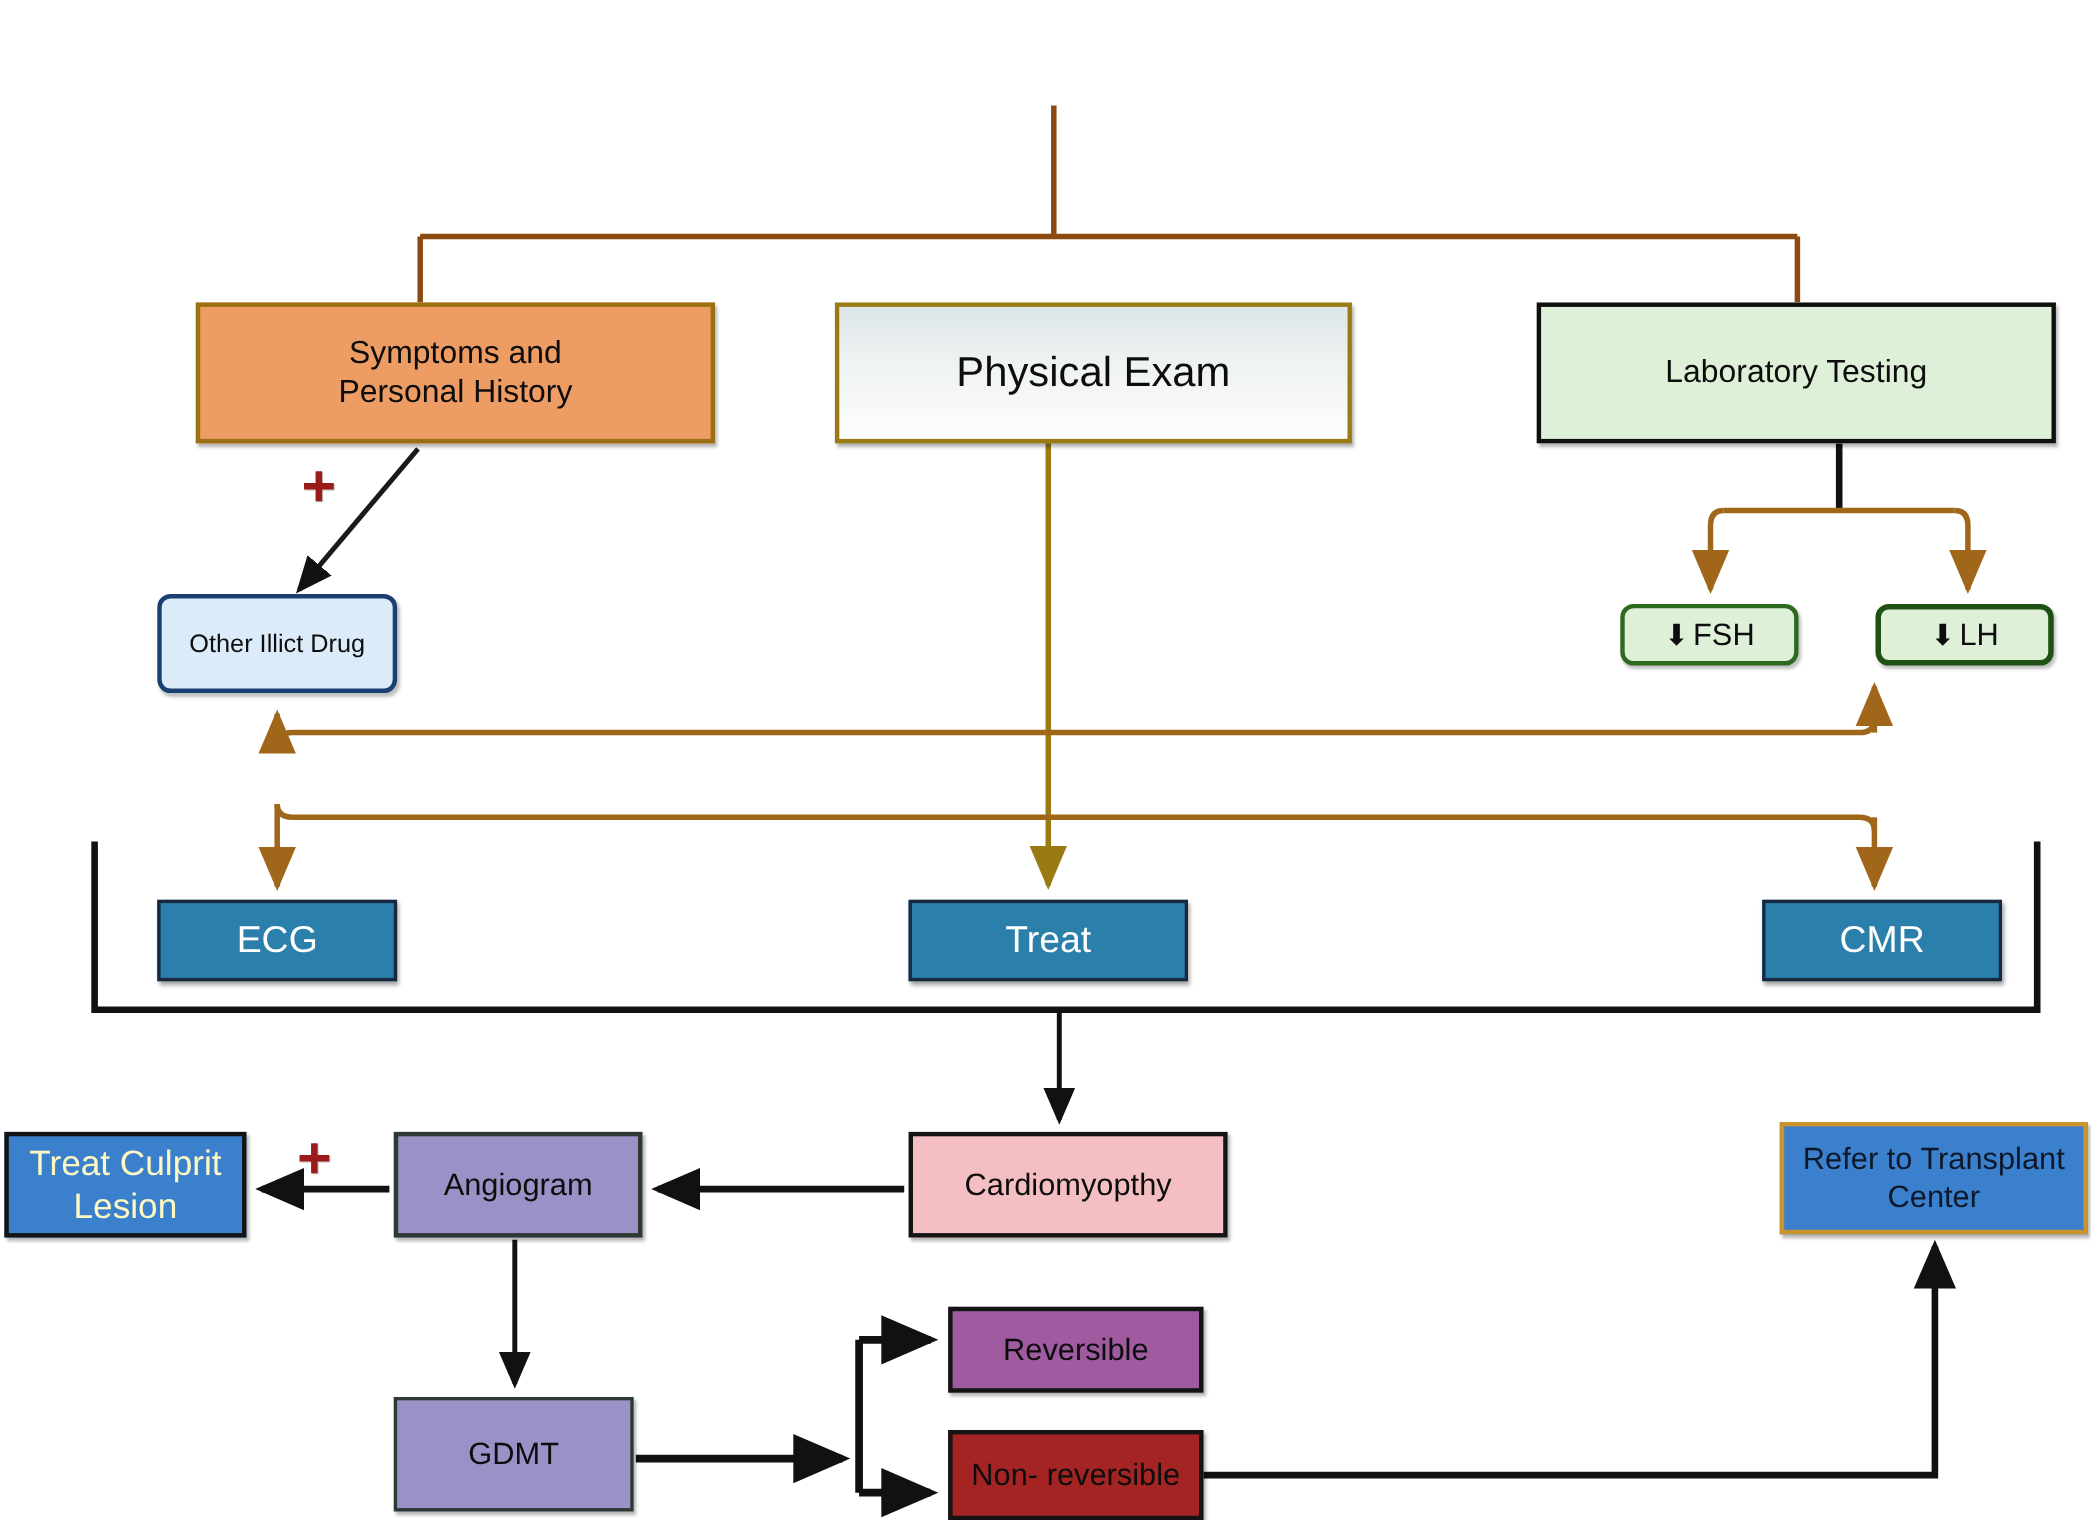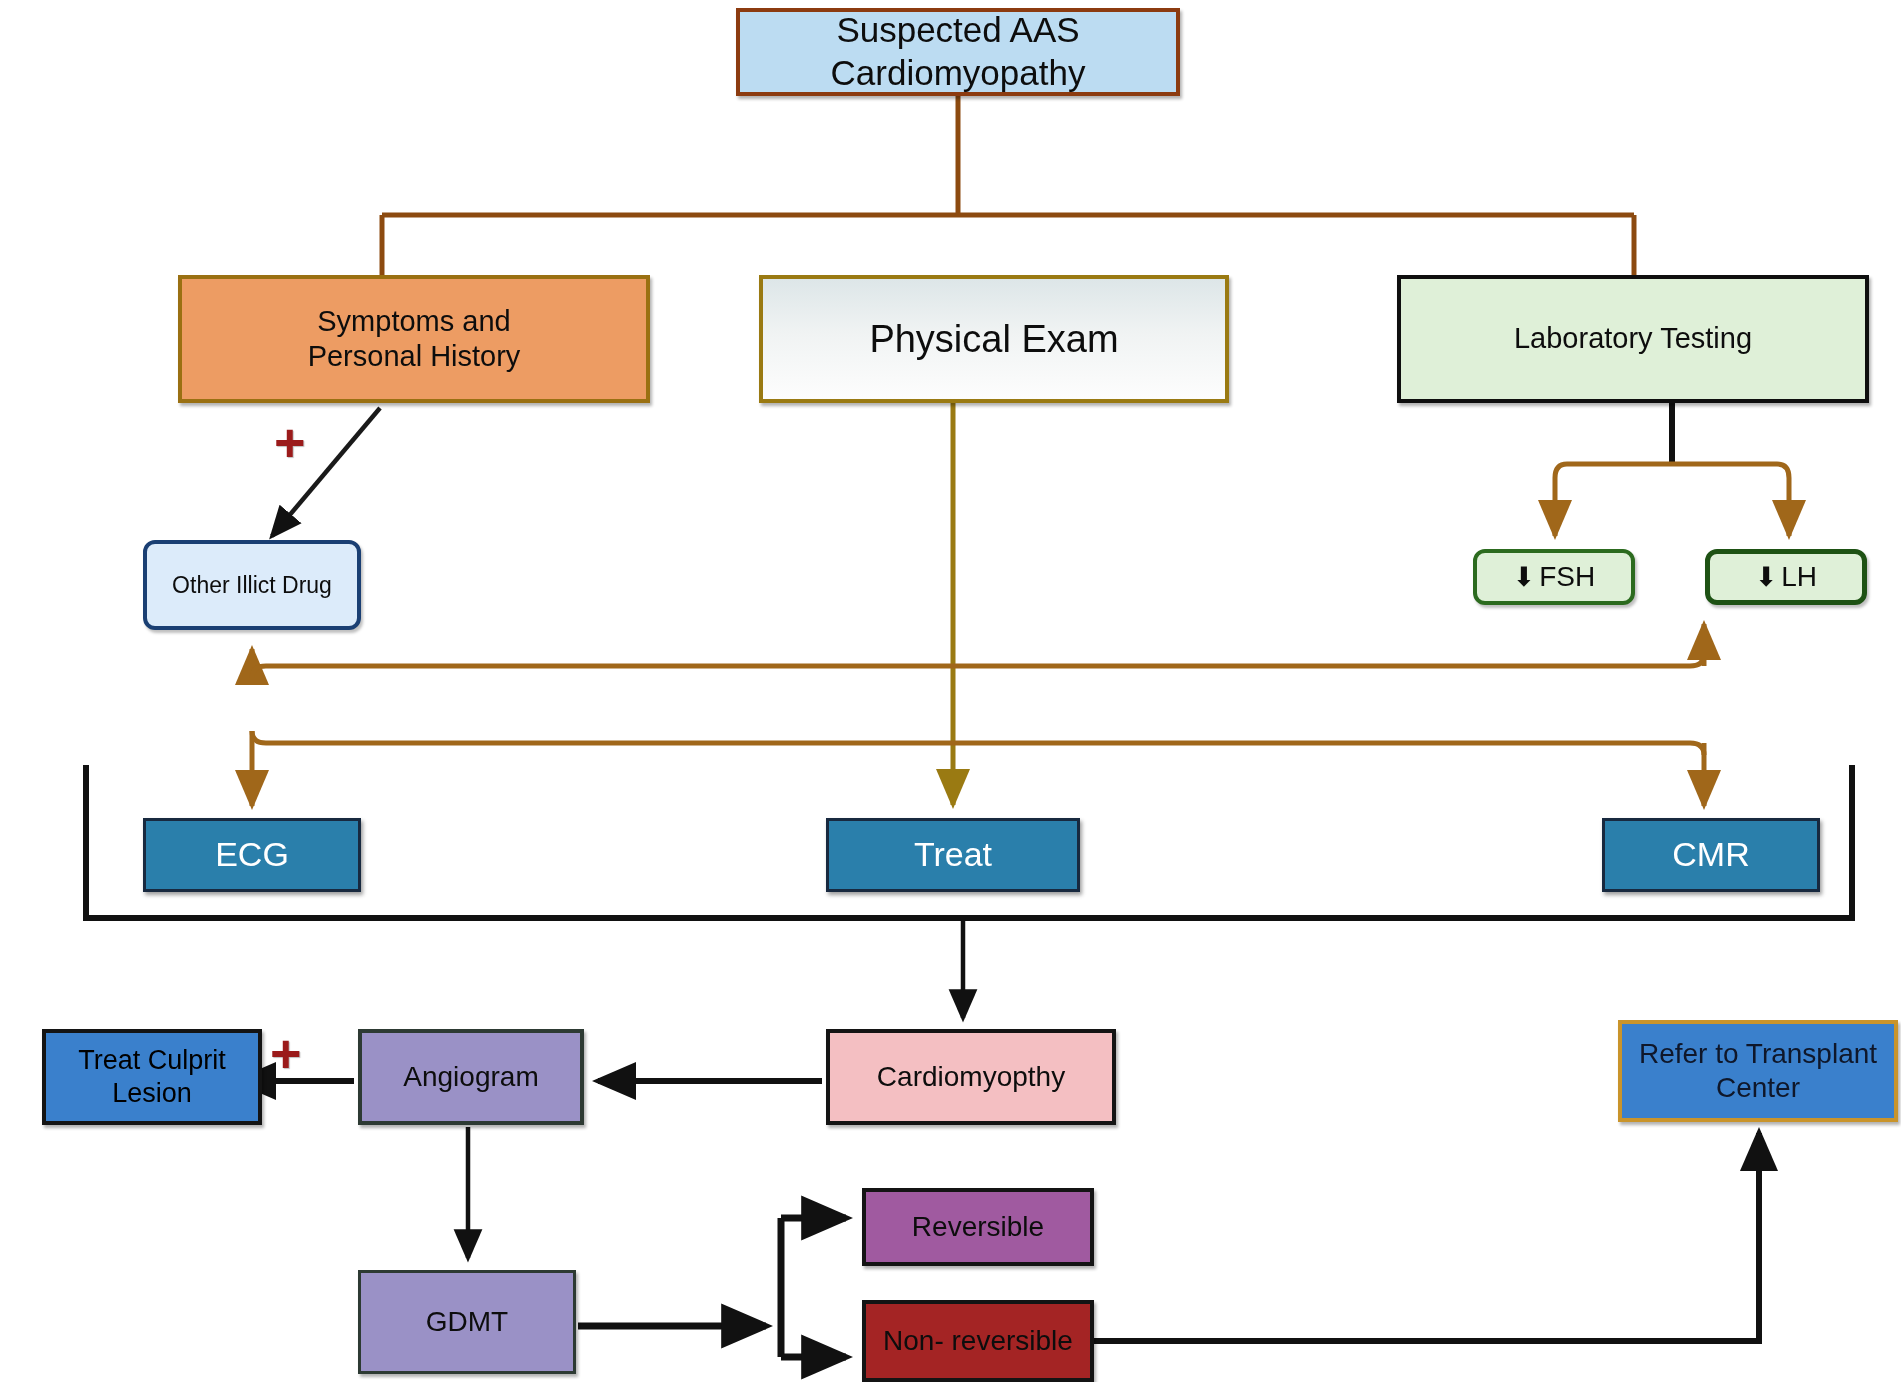--- a/index.html
+++ b/index.html
@@ -123,24 +123,23 @@
     left: 358px; top: 1029px; width: 226px; height: 96px;
     background: #9a91c6;
     border: 4px solid #2d3a33;
     font-size: 28px;
     box-shadow: 2px 3px 3px rgba(0,0,0,0.30);
   }
   .n-treat {
     left: 4px; top: 1029px; width: 220px; height: 96px;
     background: #3a80cc;
     border: 4px solid #141414;
-    color: #000000;
-    font-size: 27px;
-    box-shadow: 2px 3px 3px rgba(0,0,0,0.30);
-    margin-left: 38px;
+    color: #fef9c3;
+    font-size: 32px;
+    box-shadow: 2px 3px 3px rgba(0,0,0,0.30);
   }
   .n-gdmt {
     left: 358px; top: 1270px; width: 218px; height: 104px;
     background: #9a91c6;
     border: 3px solid #2d3a33;
     font-size: 28px;
     box-shadow: 2px 3px 3px rgba(0,0,0,0.30);
   }
   .n-reversible {
     left: 862px; top: 1188px; width: 232px; height: 78px;
@@ -261,22 +260,20 @@
       <path d="M781,1218 L781,1357" stroke="#111111" stroke-width="7" fill="none"></path>
       <path d="M781,1218 L846,1218" stroke="#111111" stroke-width="7" fill="none" marker-end="url(#ah-black)"></path>
       <path d="M781,1357 L846,1357" stroke="#111111" stroke-width="7" fill="none" marker-end="url(#ah-black)"></path>
     </g>
 
     <g>
       <path d="M1094,1341 L1759,1341 L1759,1133" stroke="#111111" stroke-width="6" fill="none" marker-end="url(#ah-black)"></path>
     </g>
   </svg>
 
-  <div class="node n-suspected">Suspected AAS
-Cardiomyopathy</div>
 
   <div class="node n-symptoms">Symptoms and
 Personal History</div>
 
   <div class="node n-physical">Physical Exam</div>
 
   <div class="node n-lab">Laboratory Testing</div>
 
   <div class="node n-otherdrug">Other Illict Drug</div>
 

